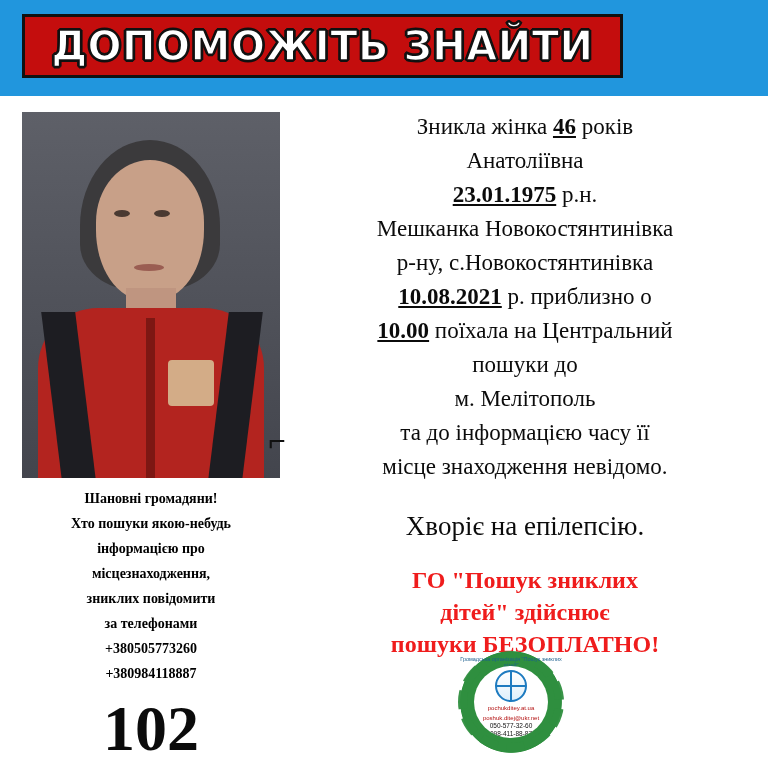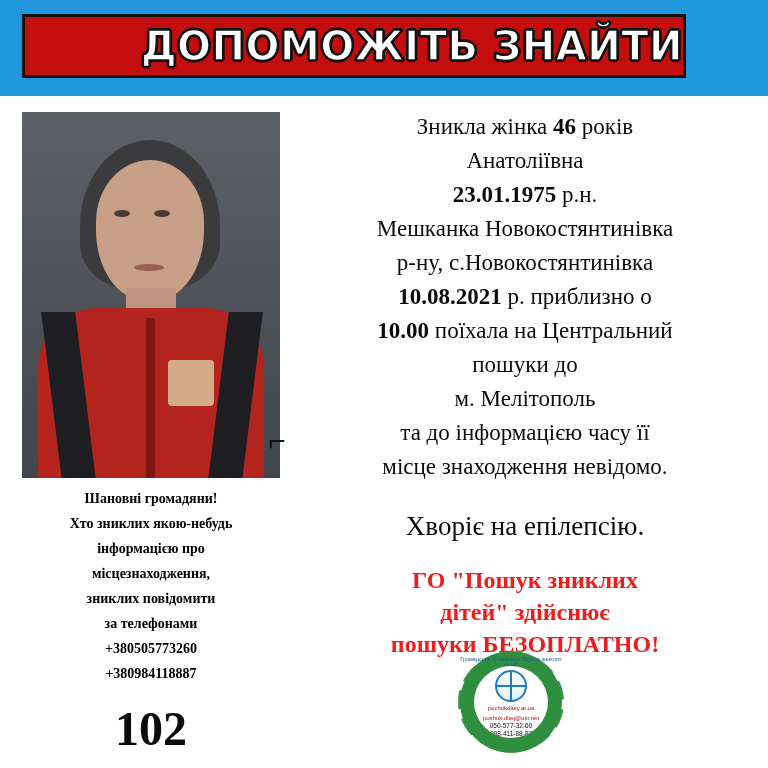--- a/index.html
+++ b/index.html
@@ -25,28 +25,28 @@
     position: absolute;
     left: 0; top: 0;
     width: 768px;
     height: 96px;
     background: #2196dd;
   }
   .banner-inner {
     position: absolute;
     left: 22px;
     top: 14px;
-    width: 664px;
+    width: 601px;
     height: 64px;
     background: #c40d0d;
     border: 3px solid #111111;
     box-sizing: border-box;
     display: flex;
     align-items: center;
-    justify-content: flex-end;
+    justify-content: center;
   }
   .banner-text {
     font-family: "DejaVu Sans", sans-serif;
     font-weight: bold;
     font-size: 40px;
     line-height: 1;
     letter-spacing: 0.5px;
     color: #ffffff;
     -webkit-text-stroke: 1.5px #111111;
     text-shadow:
@@ -162,40 +162,40 @@
   }
   .left-text .line { display: block; white-space: nowrap; }
   .phone-102 {
     position: absolute;
     left: 6px;
     top: 700px;
     width: 290px;
     text-align: center;
     font-family: "Liberation Serif", serif;
     font-weight: bold;
-    font-size: 48px;
+    font-size: 64px;
     line-height: 58px;
     color: #0b0b0b;
   }
   
   .right-col {
     position: absolute;
     left: 292px;
     top: 110px;
     width: 466px;
   }
   .desc {
     text-align: center;
     font-family: "Liberation Serif", serif;
     font-size: 23px;
     line-height: 34px;
     color: #0b0b0b;
   }
   .desc .line { display: block; }
-  .desc b { font-weight: bold; }
+  .desc b { font-weight: bold; text-decoration: underline; }
   .illness {
     margin-top: 26px;
     text-align: center;
     font-family: "Liberation Serif", serif;
     font-size: 27px;
     line-height: 32px;
     color: #0b0b0b;
   }
   .org-note {
     margin-top: 22px;
@@ -314,21 +314,21 @@
       <div class="ph-stripe-l"></div>
       <div class="ph-stripe-r"></div>
       <div class="ph-zip"></div>
       <div class="ph-logo"></div>
     </div>
   </div>
   <div class="photo-mark">⌐</div>
 
   <div class="left-text">
     <span class="line">Шановні громадяни!</span>
-    <span class="line">Хто зниклих якою-небудь</span>
+    <span class="line">Хто пошуки якою-небудь</span>
     <span class="line">інформацією про</span>
     <span class="line">місцезнаходження,</span>
     <span class="line">зниклих повідомити</span>
     <span class="line">за телефонами</span>
     <span class="line">+380505773260</span>
     <span class="line">+380984118887</span>
   </div>
 
   <div class="phone-102">102</div>
 

